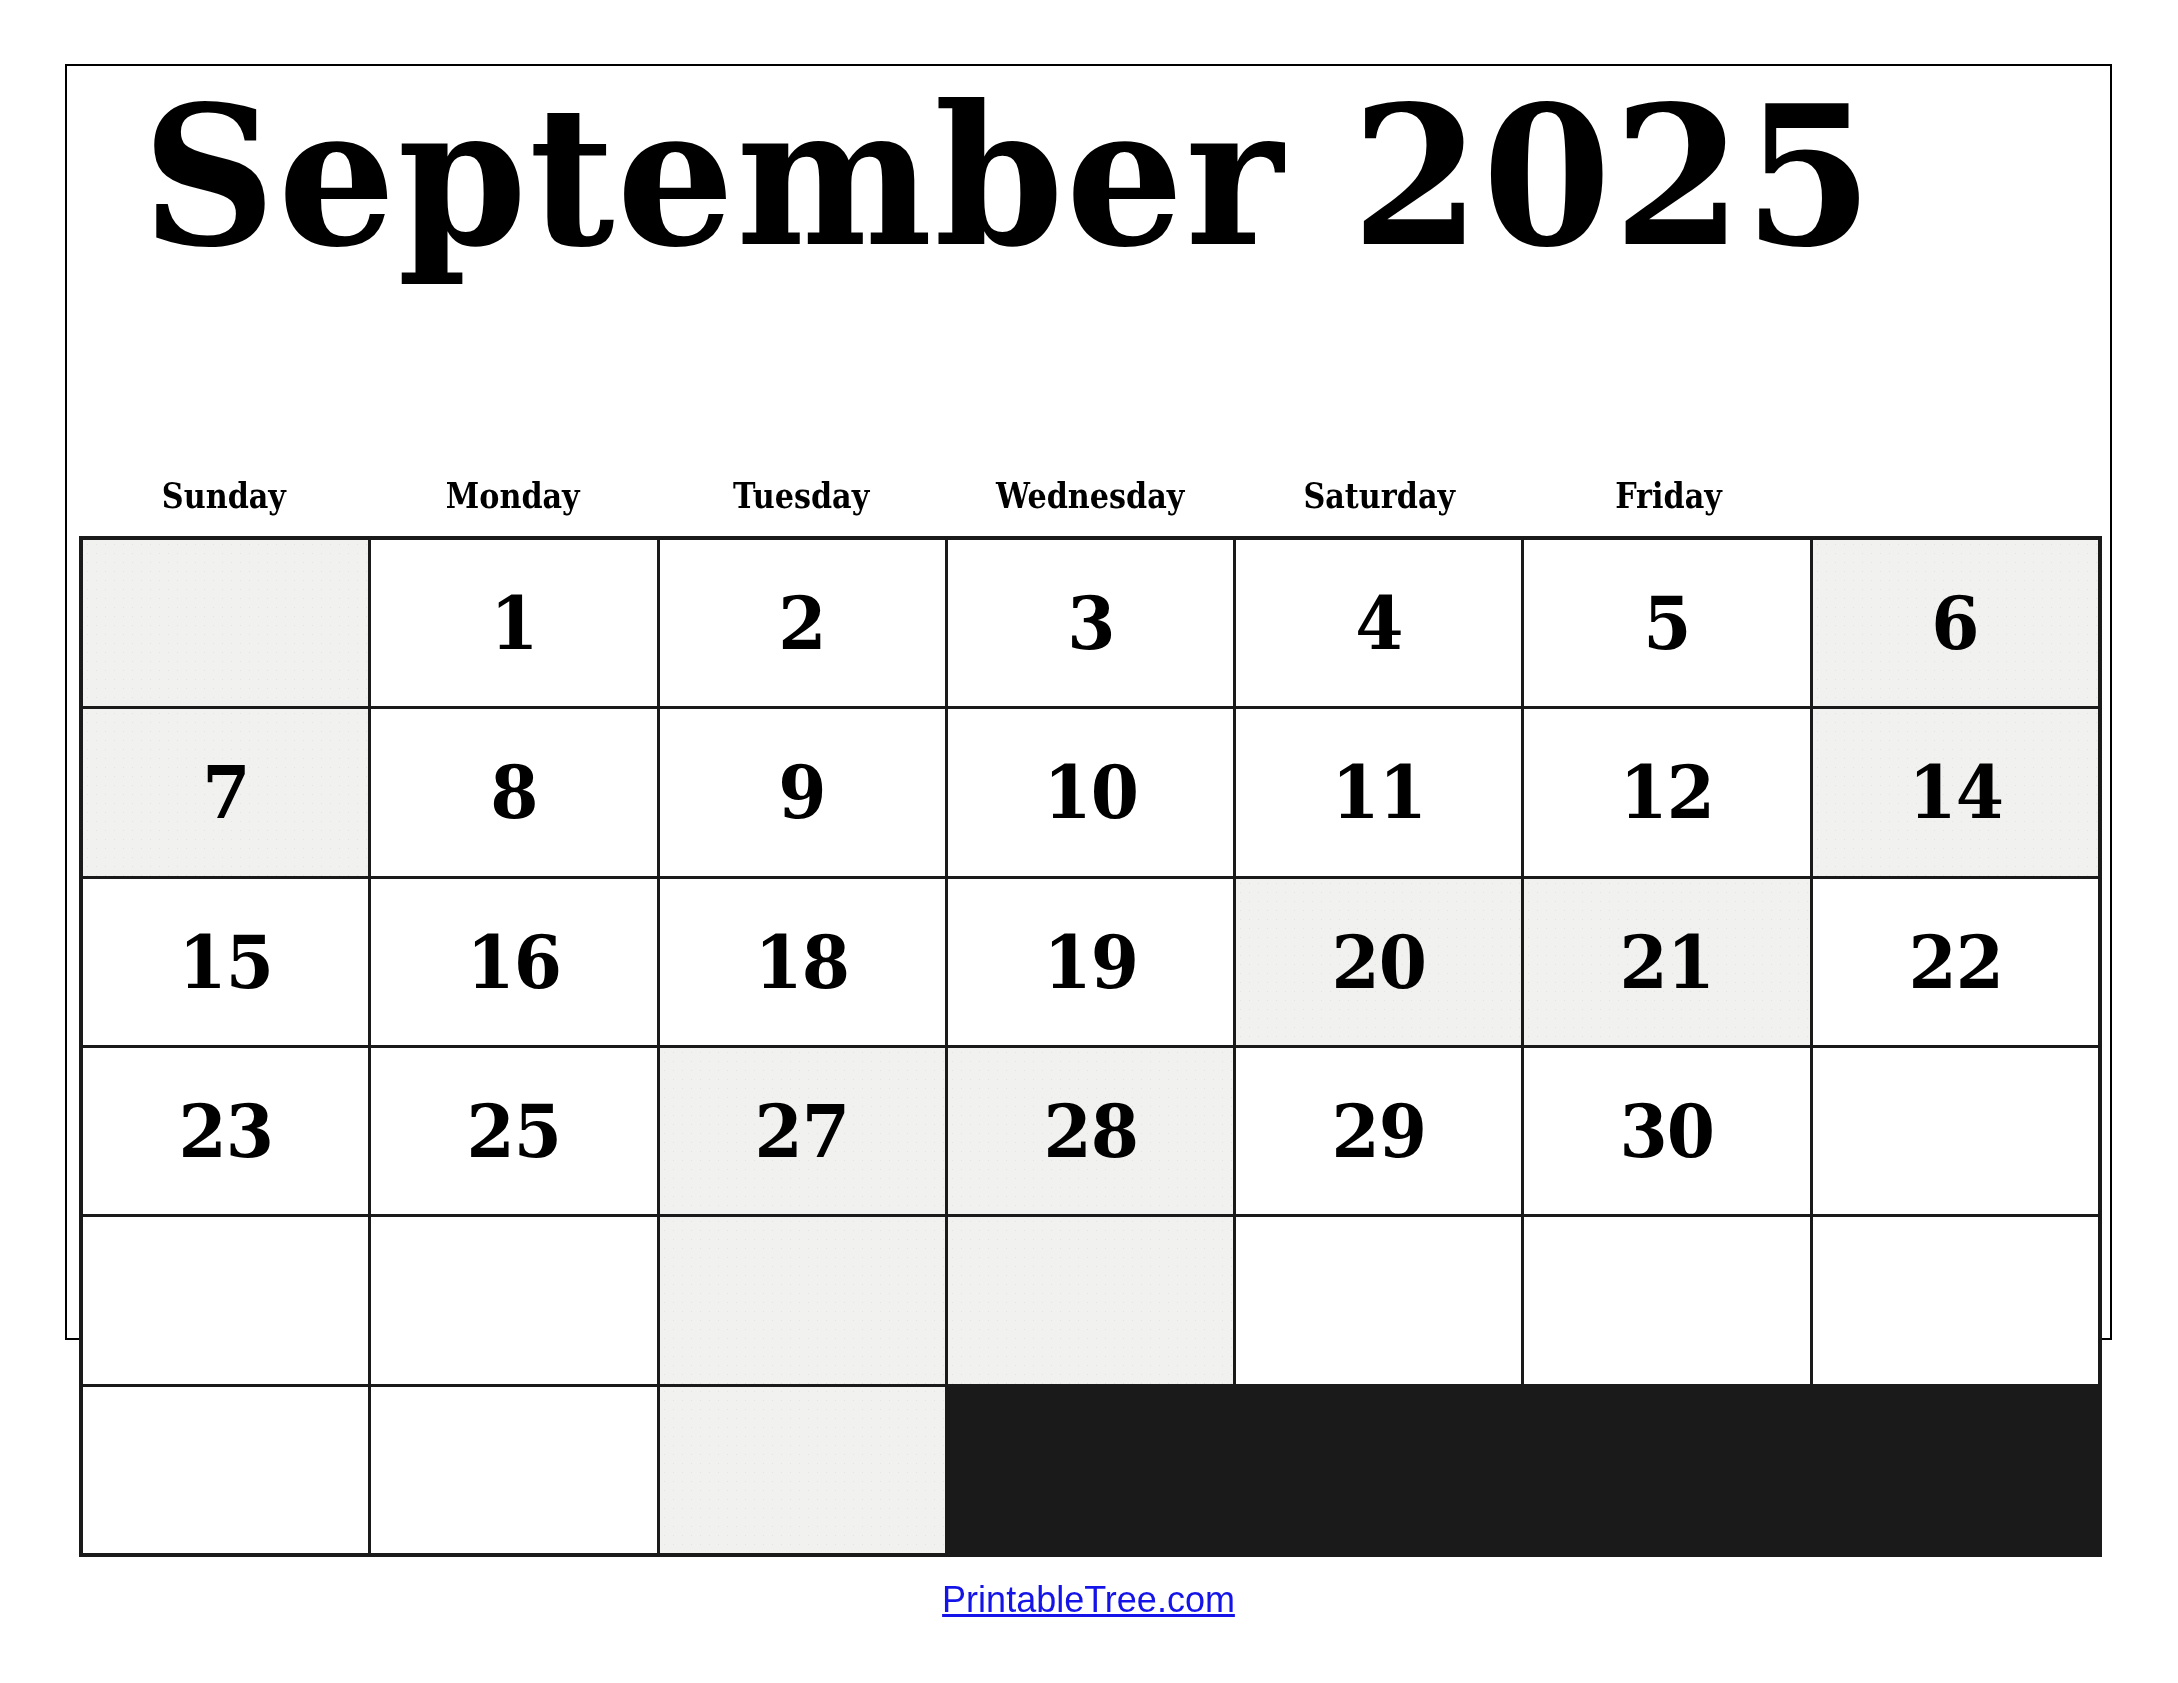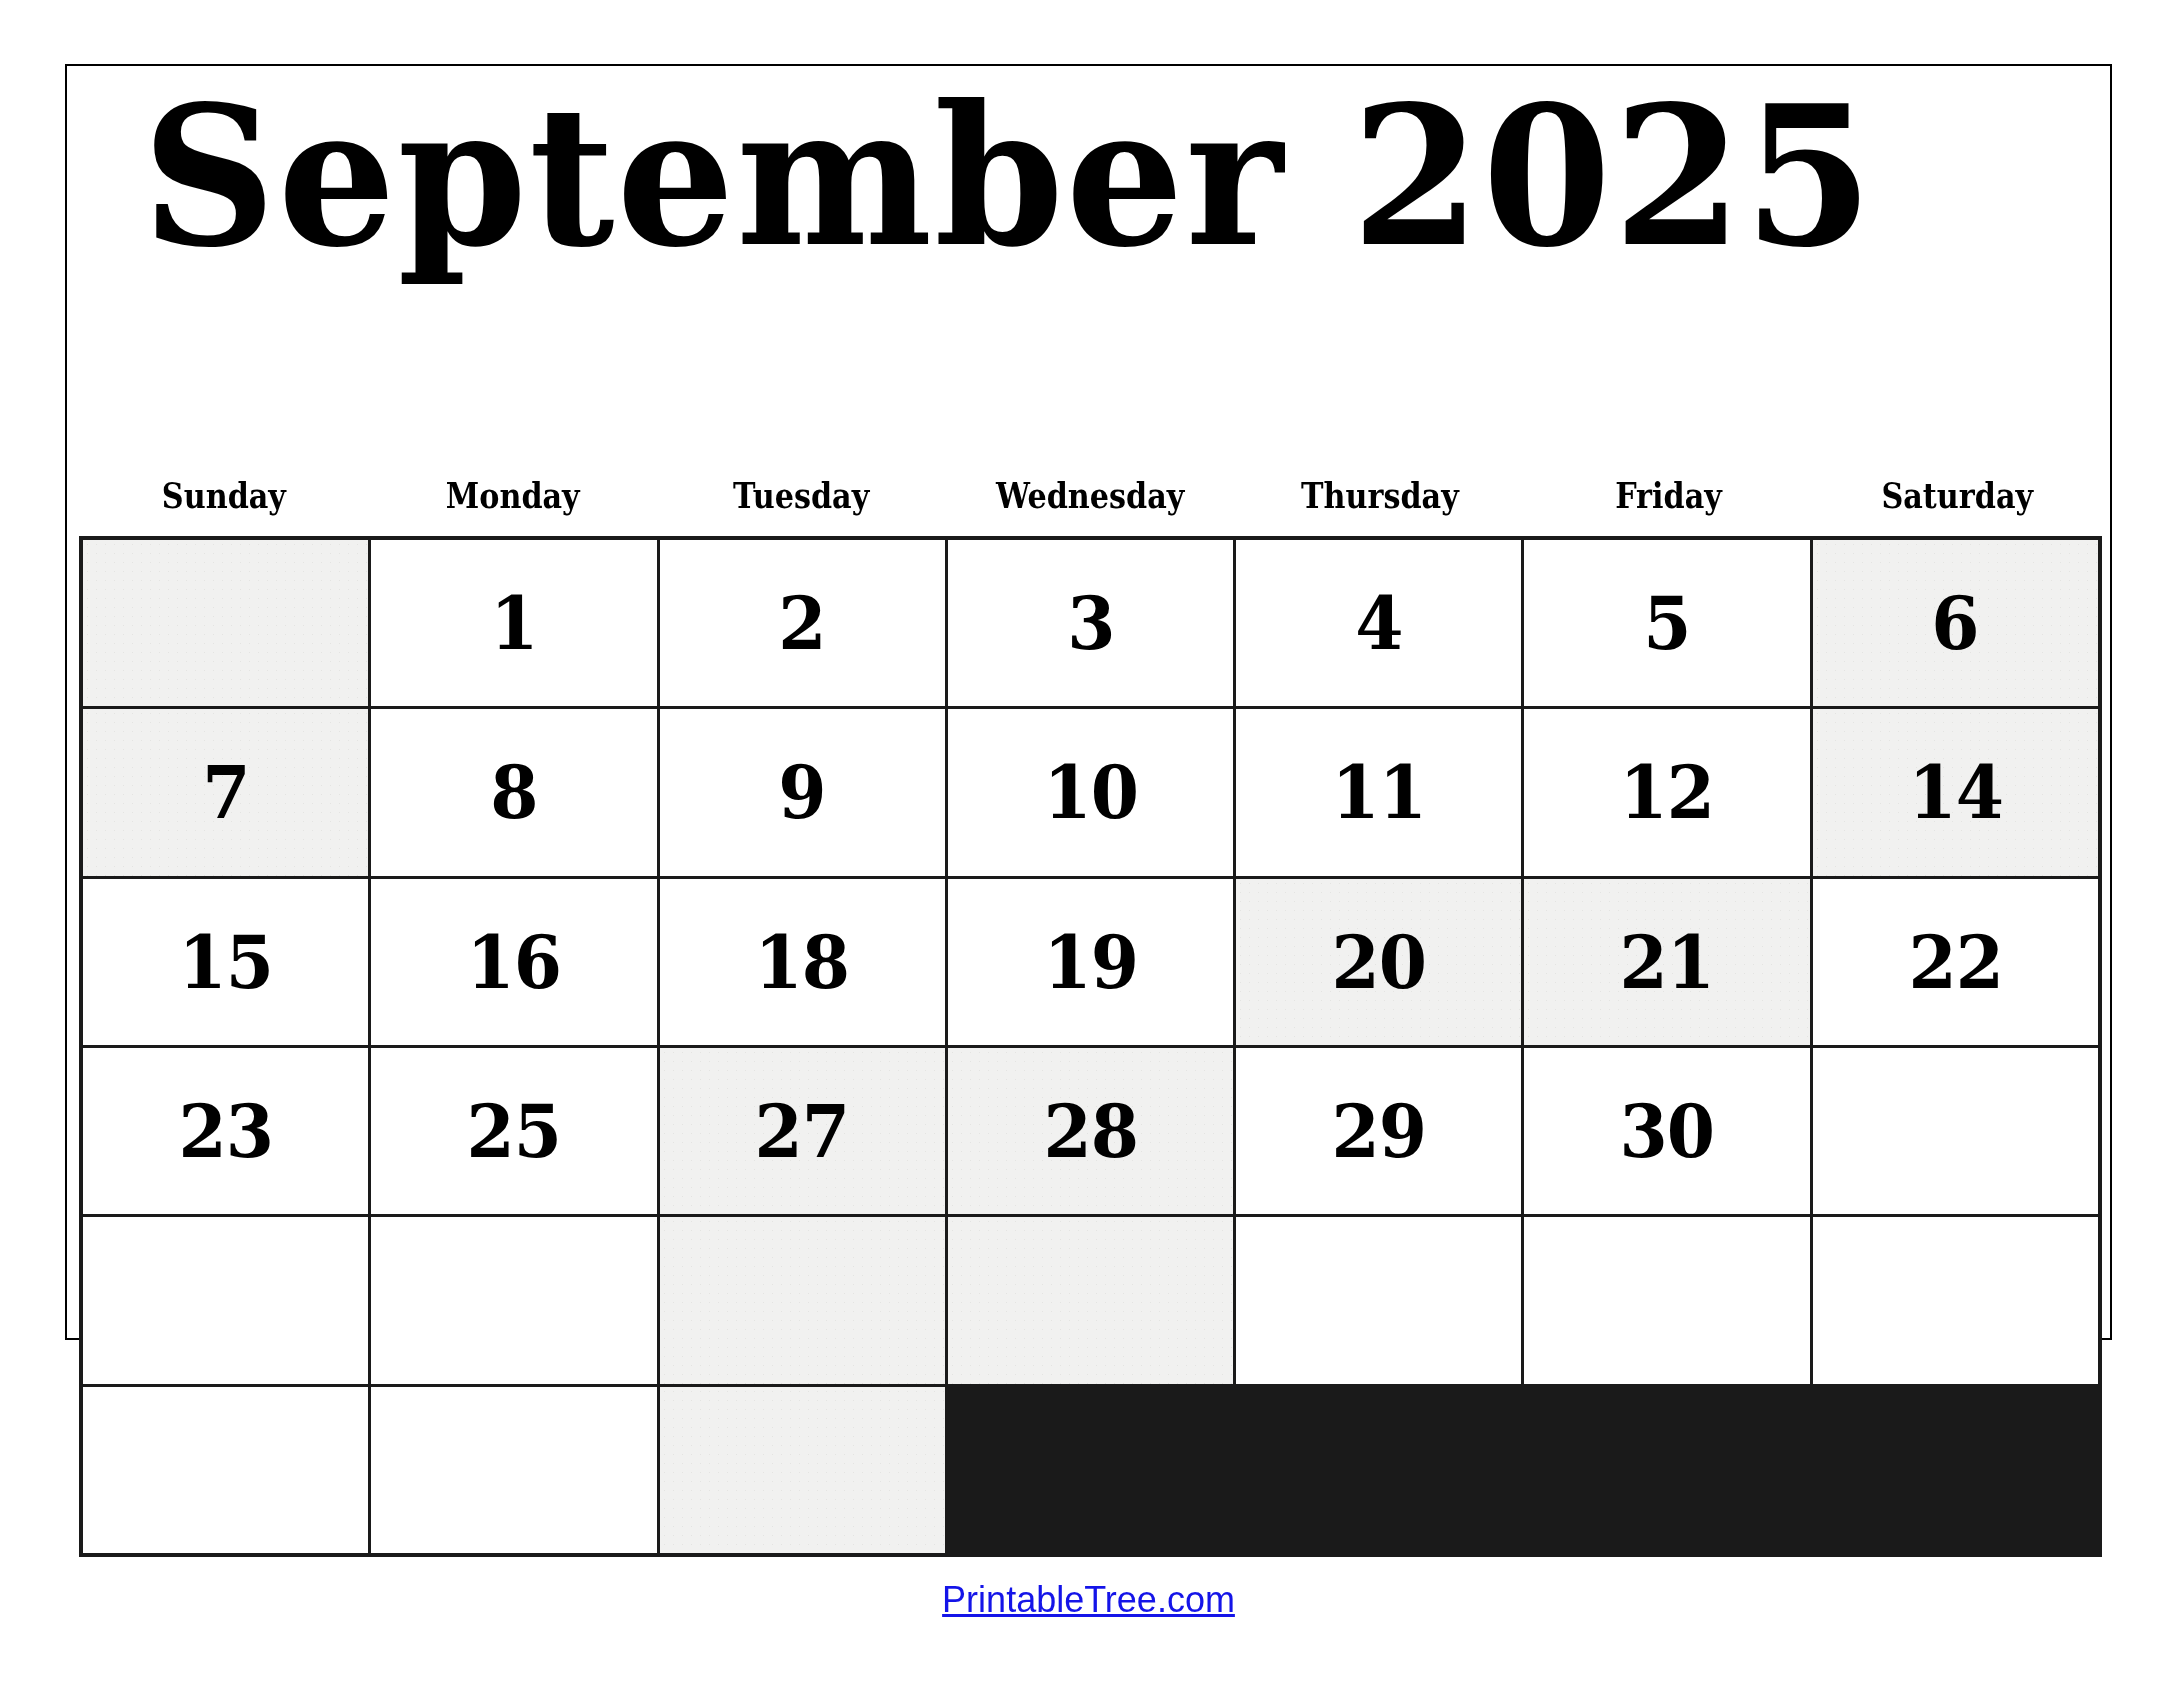--- a/index.html
+++ b/index.html
@@ -106,27 +106,24 @@
       <div class="weekday">
         <span>Monday</span>
       </div>
       <div class="weekday">
         <span>Tuesday</span>
       </div>
       <div class="weekday">
         <span>Wednesday</span>
       </div>
       <div class="weekday">
-        <span>Thursday</span>
+        <span>Saturday</span>
       </div>
       <div class="weekday">
         <span>Friday</span>
-      </div>
-      <div class="weekday">
-        <span>Saturday</span>
       </div>
     </div>
 
   <div class="calendar-grid">
       <div class="cell weekend"></div>
       <div class="cell">
         <span class="day-number">1</span>
       </div>
       <div class="cell">
         <span class="day-number">2</span>

